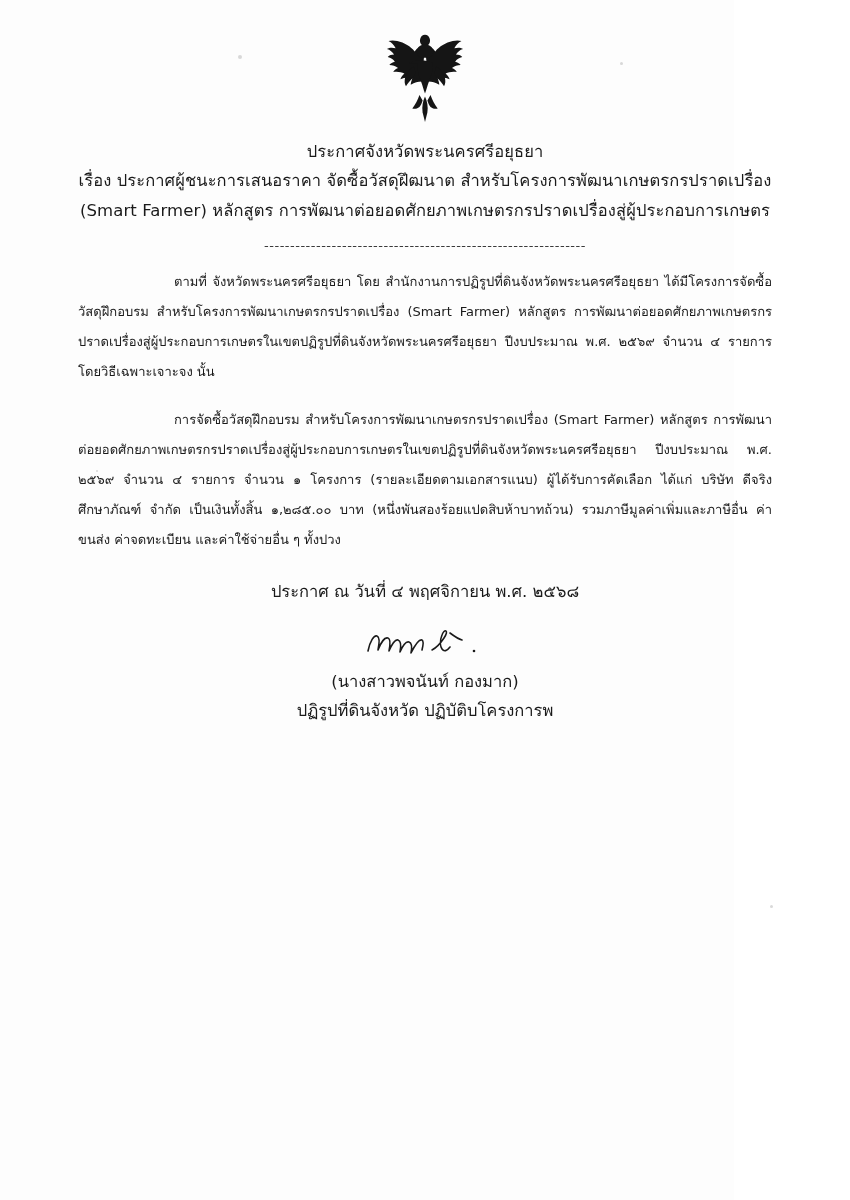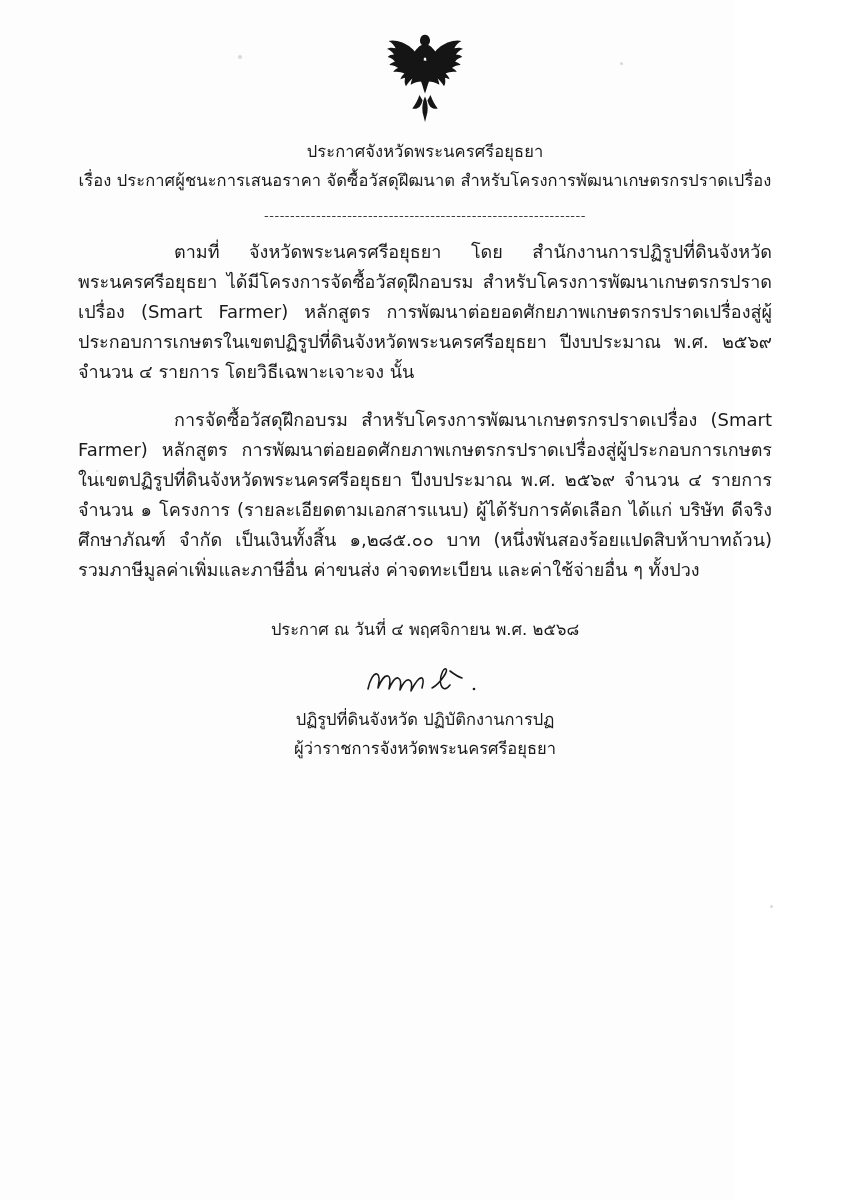--- a/index.html
+++ b/index.html
@@ -66,29 +66,29 @@
     font-size: 13px;
     letter-spacing: .5px;
     color: #3a3a3a;
     margin-top: 12px;
     margin-bottom: 14px;
     white-space: nowrap;
     overflow: hidden;
   }
 
   p.para {
-    font-size: 18px;
+    font-size: 13px;
     line-height: 30px;
     text-align: justify;
     text-justify: inter-word;
     margin: 0 0 18px 0;
     text-indent: 96px;
   }
   p.para.second {
-    margin-bottom: 30px;
+    margin-bottom: 22px;
   }
 
   .date-line {
     text-align: center;
     font-size: 16.5px;
     line-height: 30px;
   }
 
   .sign-block {
     margin-top: 14px;
@@ -138,38 +138,39 @@
         <path d="M60 84c-3 6-4 13-3 20 1 4 2 8 3 12 1-4 2-8 3-12 1-7 0-14-3-20z"></path>
       </g>
     </svg>
   </div>
 
   <div class="doc-body">
 
     <div class="center">
       <div class="title-line first">ประกาศจังหวัดพระนครศรีอยุธยา</div>
       <div class="title-line">เรื่อง ประกาศผู้ชนะการเสนอราคา จัดซื้อวัสดุฝึฒนาต สำหรับโครงการพัฒนาเกษตรกรปราดเปรื่อง</div>
+      <div class="title-line">(Smart Farmer) หลักสูตร การพัฒนาต่อยอดศักยภาพเกษตรกรปราดเปรื่องสู่ผู้ประกอบการเกษตร</div>
     </div>
 
     <div class="rule">--------------------------------------------------------------</div>
 
     <p class="para">ตามที่ จังหวัดพระนครศรีอยุธยา โดย สำนักงานการปฏิรูปที่ดินจังหวัดพระนครศรีอยุธยา ได้มีโครงการจัดซื้อวัสดุฝึกอบรม สำหรับโครงการพัฒนาเกษตรกรปราดเปรื่อง (Smart Farmer) หลักสูตร การพัฒนาต่อยอดศักยภาพเกษตรกรปราดเปรื่องสู่ผู้ประกอบการเกษตรในเขตปฏิรูปที่ดินจังหวัดพระนครศรีอยุธยา ปีงบประมาณ พ.ศ. ๒๕๖๙ จำนวน ๔ รายการ โดยวิธีเฉพาะเจาะจง นั้น</p>
     <p class="para second">การจัดซื้อวัสดุฝึกอบรม สำหรับโครงการพัฒนาเกษตรกรปราดเปรื่อง (Smart Farmer) หลักสูตร การพัฒนาต่อยอดศักยภาพเกษตรกรปราดเปรื่องสู่ผู้ประกอบการเกษตรในเขตปฏิรูปที่ดินจังหวัดพระนครศรีอยุธยา ปีงบประมาณ พ.ศ. ๒๕๖๙ จำนวน ๔ รายการ จำนวน ๑ โครงการ (รายละเอียดตามเอกสารแนบ) ผู้ได้รับการคัดเลือก ได้แก่ บริษัท ดีจริงศึกษาภัณฑ์ จำกัด เป็นเงินทั้งสิ้น ๑,๒๘๕.๐๐ บาท (หนึ่งพันสองร้อยแปดสิบห้าบาทถ้วน) รวมภาษีมูลค่าเพิ่มและภาษีอื่น ค่าขนส่ง ค่าจดทะเบียน และค่าใช้จ่ายอื่น ๆ ทั้งปวง</p>
 
     <div class="date-line">ประกาศ ณ วันที่ ๔ พฤศจิกายน พ.ศ. ๒๕๖๘</div>
 
     <div class="sign-block">
       <div class="signature">
         <svg class="sig-svg" viewBox="0 0 150 46" aria-hidden="true">
           <g fill="none" stroke="#1a1a1a" stroke-width="1.6" stroke-linecap="round" stroke-linejoin="round">
             <path d="M18 30c2-10 6-16 9-15 3 1 2 9 1 14 3-8 7-13 10-12 3 1 2 8 1 13 3-7 6-12 9-11 3 1 3 7 2 12 3-7 6-11 9-10 3 1 3 6 2 11 4-8 8-14 11-13 2 1 1 6 0 10"></path>
             <path d="M82 29c4-2 8-6 12-12 2-3 3-6 2-7-1-1-3 1-4 4-2 5-2 11 0 14 2 3 5 2 8-2"></path>
             <path d="M100 12c4 3 8 6 12 7"></path>
             <circle cx="124" cy="30" r="1.3" fill="#1a1a1a" stroke="none"></circle>
           </g>
         </svg>
       </div>
-      <div class="sign-line">ปฏิรูปที่ดินจังหวัด ปฏิบัติกงานการปฏ</div>
-      <div class="sign-line">ผู้ว่าราชการจังหวัดพระนครศรีอยุธยา</div>
+      <div class="sign-line">(นางสาวพจนันท์ กองมาก)</div>
+      <div class="sign-line">ปฏิรูปที่ดินจังหวัด ปฏิบัติบโครงการพ</div>
     </div>
 
   </div>
 </div>
 
 </body></html>

